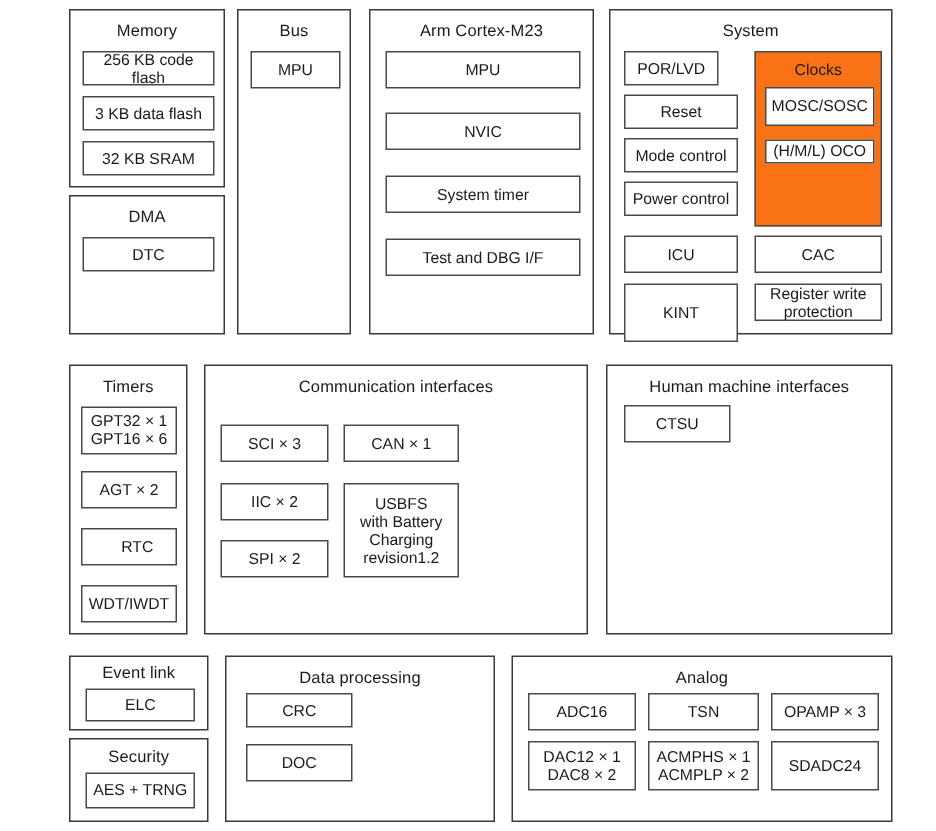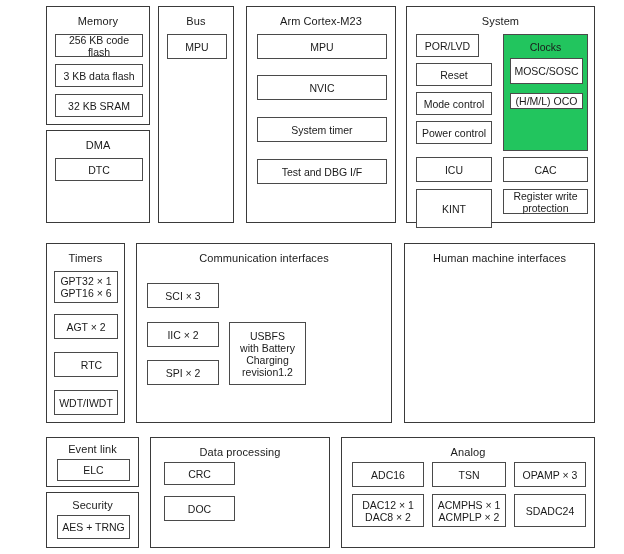--- a/index.html
+++ b/index.html
@@ -51,21 +51,21 @@
     font-size: 10.5px;
     line-height: 12px;
     color: #1a1a1a;
     padding: 1px 2px;
     white-space: pre-line;
   }
   
   .subgroup {
     position: absolute;
     border: 1.3px solid #4a4a4a;
-    background: #22c55e;
+    background: #f97316;
     box-sizing: border-box;
   }
   .subgroup-title {
     position: absolute;
     left: 0;
     right: 0;
     text-align: center;
     font-size: 10.5px;
     line-height: 12px;
     color: #1a1a1a;
@@ -129,28 +129,30 @@
     <div class="block" style="left:7px; top:70px; width:64px; height:25px;">AGT × 2</div>
     <div class="block" style="left:7px; top:108px; width:64px; height:25px;padding-left:13px;">RTC</div>
     <div class="block" style="left:7px; top:146px; width:64px; height:25px;">WDT/IWDT</div>
   </div>
 
   <div class="group" style="left:136px; top:243px; width:256px; height:180px;">
     <div class="group-title" style="top:8px;">Communication interfaces</div>
     <div class="block" style="left:10px; top:39px; width:72px; height:25px;">SCI × 3</div>
     <div class="block" style="left:10px; top:78px; width:72px; height:25px;">IIC × 2</div>
     <div class="block" style="left:10px; top:116px; width:72px; height:25px;">SPI × 2</div>
+    <div class="block" style="left:92px; top:39px; width:77px; height:25px;">CAN × 1</div>
     <div class="block" style="left:92px; top:78px; width:77px; height:63px;">USBFS
 with Battery
 Charging
 revision1.2</div>
   </div>
 
   <div class="group" style="left:404px; top:243px; width:191px; height:180px;">
     <div class="group-title" style="top:8px;">Human machine interfaces</div>
+    <div class="block" style="left:11px; top:26px; width:71px; height:25px;">CTSU</div>
   </div>
 
   <div class="group" style="left:46px; top:437px; width:93px; height:50px;">
     <div class="group-title" style="top:5px;">Event link</div>
     <div class="block" style="left:10px; top:21px; width:73px; height:22px;">ELC</div>
   </div>
 
   <div class="group" style="left:46px; top:492px; width:93px; height:56px;">
     <div class="group-title" style="top:6px;">Security</div>
     <div class="block" style="left:10px; top:22px; width:73px; height:24px;">AES + TRNG</div>

